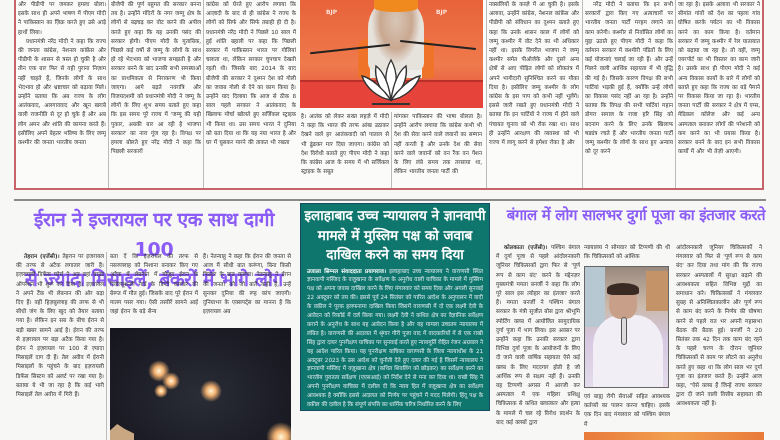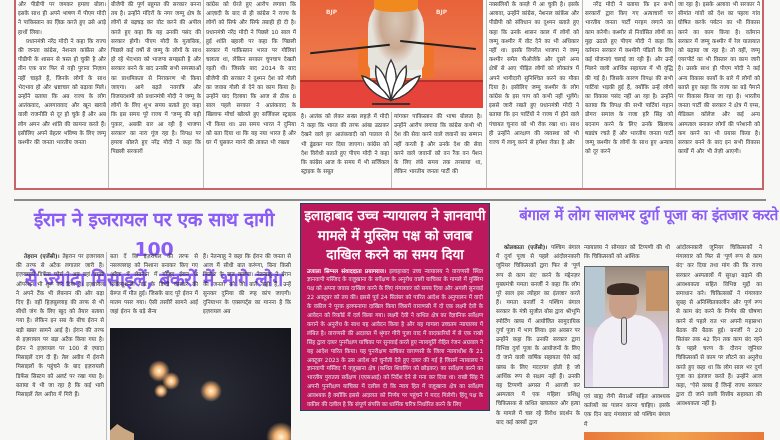--- a/index.html
+++ b/index.html
@@ -37,21 +37,21 @@
 
     .divider { position: absolute; left: 14px; top: 199px; width: 752px; height: 2px; background: #8a8a8a; }
 
     .headline {
       position: absolute; font-family: "DejaVu Sans", sans-serif; font-weight: bold; color: #8b5cf6;
       text-align: center; line-height: 30px; letter-spacing: -0.3px;
     }
 
     .blue-box {
       position: absolute; left: 300px; top: 203px; width: 190px; height: 208px;
-      background: #be185d; color: #e8f0f4; border: 1px solid #164a63;
+      background: #0f766e; color: #e8f0f4; border: 1px solid #164a63;
     }
     .blue-box .bh { text-align: center; font-weight: bold; font-size: 13.5px; line-height: 19.5px; padding-top: 2px; color: #fff; }
     .blue-box .btext { font-size: 5.6px; line-height: 8.9px; padding: 2px 6px; text-align: justify; color: #dfe9ee; }
     .blue-box .byline { color: #fff; font-weight: bold; }
 
     .photo-night {
       position: absolute; left: 110px; top: 328px; width: 181px; height: 112px;
       background: radial-gradient(ellipse at 50% 60%, #2b2d36 0%, #1c1d26 60%, #15161d 100%);
       overflow: hidden;
     }
@@ -160,21 +160,21 @@
 </div>
 
 <div class="blue-box">
   <div class="bh">इलाहाबाद उच्च न्यायालय ने ज्ञानवापी मामले में मुस्लिम पक्ष को जवाब दाखिल करने का समय दिया</div>
   <div class="btext">
     <span class="byline">उजाला सिग्नल संवाददाता प्रयागराज।</span>
     <span>इलाहाबाद उच्च न्यायालय ने वाराणसी स्थित ज्ञानवापी मस्जिद के वज़ूखाना के सर्वेक्षण के अनुरोध वाली याचिका के मामले में मुस्लिम पक्ष को अपना जवाब दाखिल करने के लिए मंगलवार को समय दिया और अगली सुनवाई 22 अक्टूबर को तय की। इससे पूर्व 24 सितंबर को पारित आदेश के अनुपालन में वादी के वकील ने पूरक हलफनामा दाखिल किया जिसमें वाराणसी में दो एक लक्ष्मी देवी के आवेदन को रिकॉर्ड में दर्ज किया गया। लक्ष्मी देवी ने कथित क्षेत्र का वैज्ञानिक सर्वेक्षण कराने के अनुरोध के साथ यह आवेदन किया है और यह मामला उच्चतम न्यायालय में लंबित है। वाराणसी की अदालत में श्रृंगार गौरी पूजा वाद में वादकारियों में से एक राखी सिंह द्वारा दायर पुनरीक्षण याचिका पर सुनवाई करते हुए न्यायमूर्ति रोहित रंजन अग्रवाल ने यह आदेश पारित किया। यह पुनरीक्षण याचिका वाराणसी के जिला न्यायाधीश के 21 अक्टूबर 2023 के उस आदेश को चुनौती देते हुए दायर की गई है जिसमें न्यायालय ने ज्ञानवापी मस्जिद में वज़ूखाना क्षेत्र (कथित शिवलिंग को छोड़कर) का सर्वेक्षण करने का भारतीय पुरातत्व सर्वेक्षण (एएसआई) को निर्देश देने से मना कर दिया था। राखी सिंह ने अपनी पुनरीक्षण याचिका में दलील दी कि न्याय हित में वज़ूखाना क्षेत्र का सर्वेक्षण आवश्यक है क्योंकि इससे अदालत को निर्णय पर पहुंचने में मदद मिलेगी। हिंदू पक्ष के वकील की दलील है कि संपूर्ण संपत्ति का धार्मिक चरित्र निर्धारित करने के लिए</span>
   </div>
 </div>
 
-<div class="headline" style="left:494px; top:204px; width:284px; font-size:15px; line-height:22px; text-align:right;">
+<div class="headline" style="left:494px; top:204px; width:284px; font-size:15px; line-height:22px; text-align:center;">
   <div>बंगाल में लोग सालभर दुर्गा पूजा का इंतजार करते</div>
 </div>
 
 <div class="col" style="left:496px; top:243px; width:84px; height:197px;">
   <p><b>कोलकाता (एजेंसी)।</b> <span>पश्चिम बंगाल में दुर्गा पूजा से पहले आंदोलनकारी जूनियर चिकित्सकों द्वारा फिर से 'पूर्ण रूप से काम बंद' करने के मद्देनज़र मुख्यमंत्री ममता बनर्जी ने कहा कि लोग पूरे साल इस त्योहार का इंतजार करते हैं। ममता बनर्जी ने पश्चिम बंगाल सरकार के मंत्री सुजीत बोस द्वारा श्रीभूमि स्पोर्टिंग क्लब में आयोजित सामुदायिक दुर्गा पूजा में भाग लिया। इस अवसर पर उन्होंने कहा कि उनकी सरकार द्वारा विभिन्न दुर्गा पूजा के आयोजनों के लिए दी जाने वाली वार्षिक सहायता ऐसे कई क्लब के लिए मददगार होती है जो आर्थिक रूप से सक्षम नहीं हैं। उनकी यह टिप्पणी अगस्त में आरजी कर अस्पताल में एक महिला प्रशिक्षु चिकित्सक से कथित बलात्कार और हत्या के मामले में चल रहे विरोध प्रदर्शन के बाद कई क्लबों द्वारा</span></p>
 </div>
 <div class="col" style="left:584px; top:243px; width:86px; height:20px;">
   <p class="noindent">न्यायालय ने सोमवार को टिप्पणी की थी कि चिकित्सकों को आंशिक</p>
 </div>
 

